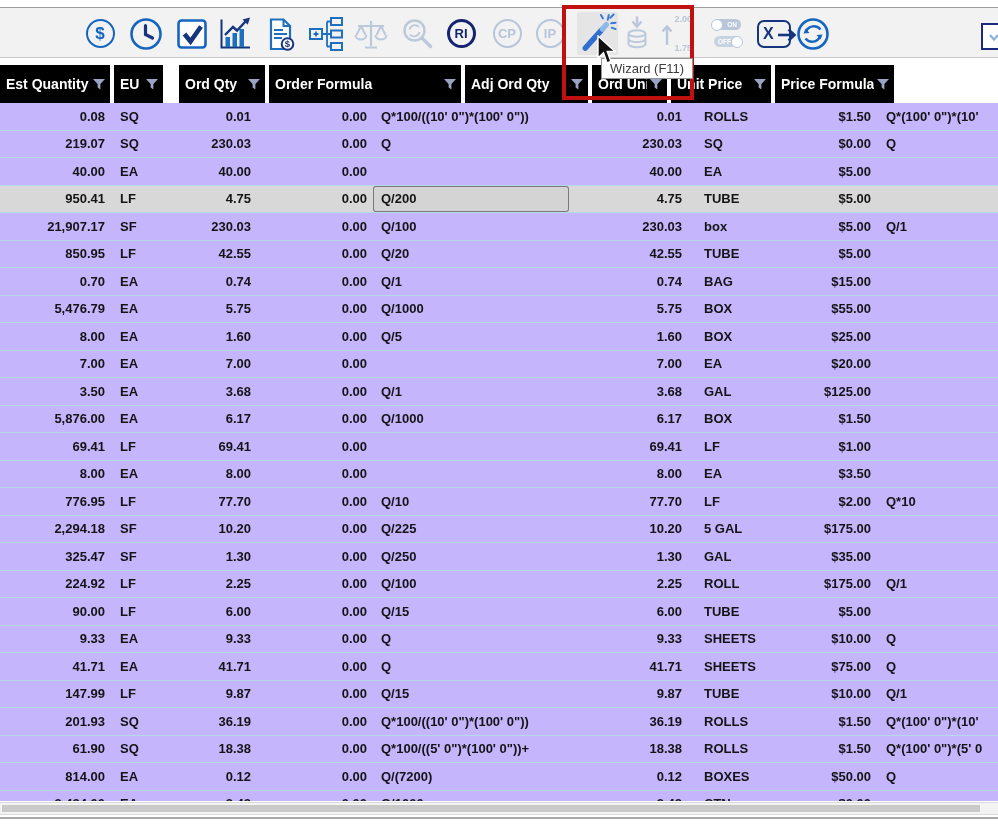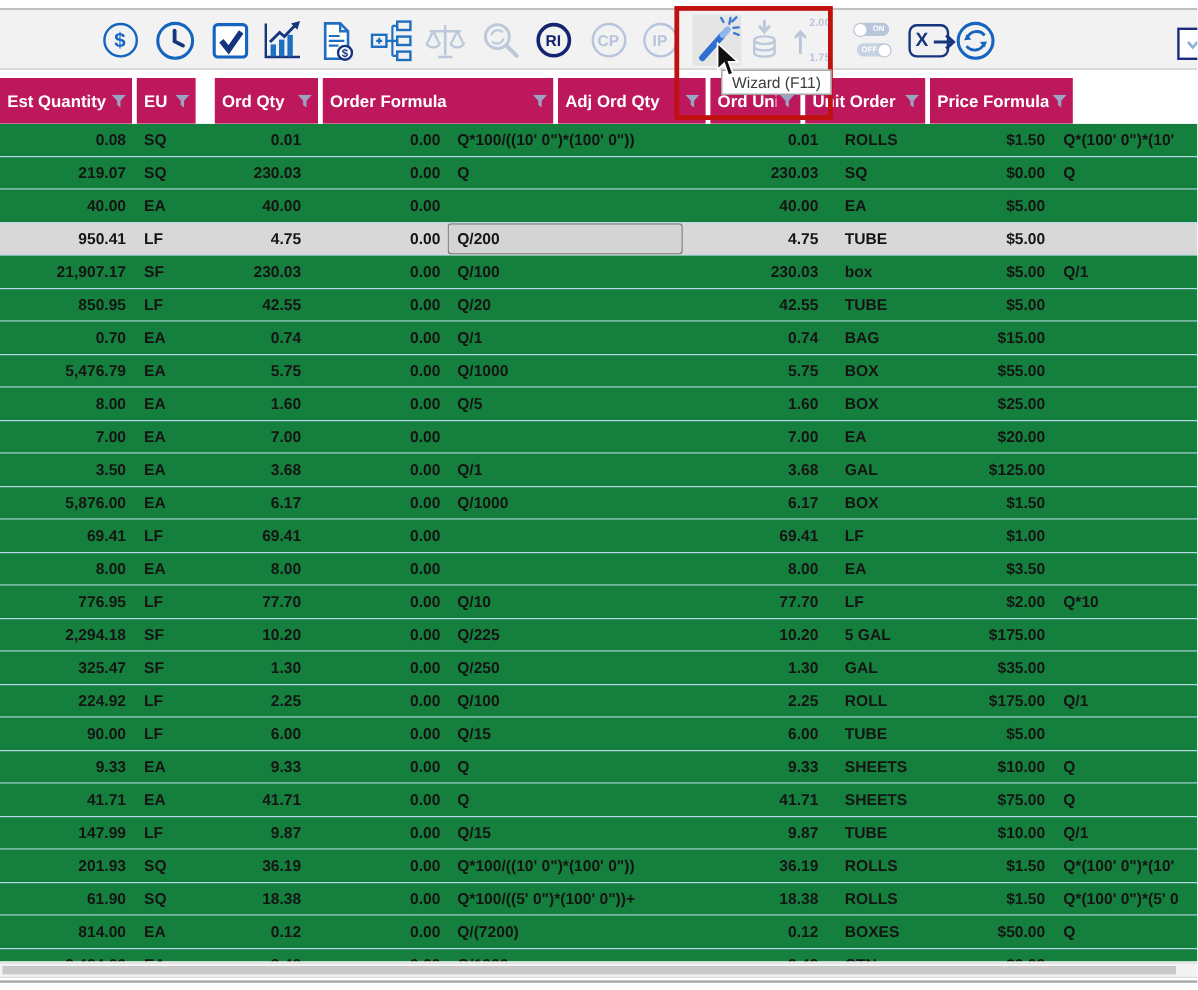--- a/index.html
+++ b/index.html
@@ -34,28 +34,28 @@
 
   
   .item-options{position:absolute;left:845px;top:23px;width:132px;height:27px;background:#fff;
                 border:2px solid #1b2a7e;box-sizing:border-box;display:flex;align-items:center;z-index:10;}
   .item-options .lbl{flex:1;text-align:center;font-weight:bold;font-size:14.5px;color:#15234f;}
   .side-dd{position:absolute;left:981px;top:23px;width:30px;height:27px;background:#fff;
            border:2px solid #1b2a7e;box-sizing:border-box;display:flex;align-items:center;padding-left:4px;z-index:10;}
 
   
   .grid-header{position:absolute;left:0;top:65px;width:998px;height:38px;display:flex;background:#fff;z-index:1;}
-  .hcell{background:#be185d;color:#fff;display:flex;align-items:center;box-sizing:border-box;
+  .hcell{background:#000000;color:#fff;display:flex;align-items:center;box-sizing:border-box;
          padding:0 5px 0 6px;font-size:14px;font-weight:bold;overflow:hidden;}
   .hlabel{flex:1;white-space:nowrap;overflow:hidden;}
   .funnel{flex-shrink:0;margin-left:3px;}
 
   
   .grid-body{position:absolute;left:0;top:103px;width:998px;height:698px;overflow:hidden;background:#fff;}
-  .trow{display:flex;height:27.5px;border-bottom:1px solid #b5d9ea;box-sizing:border-box;background:#15803d;}
+  .trow{display:flex;height:27.5px;border-bottom:1px solid #b5d9ea;box-sizing:border-box;background:#c4b5fd;}
   .trow.selected{background:#d8d8d8;}
   .tcell{box-sizing:border-box;display:flex;align-items:center;white-space:nowrap;overflow:hidden;
          font-size:13px;font-weight:700;color:#141414;padding:0 4px;height:100%;}
   .c-est_qty{padding-right:9px;}
   .c-eu{padding-left:6px;}
   .c-ord_qty{padding-right:6px;}
   .c-ord_qty_add{padding-right:6px;}
   .c-order_formula{padding-left:8px;}
   .c-adj_ord_qty{padding-right:14px;}
   .c-ord_unit{padding-left:8px;text-align:center;}
@@ -268,21 +268,21 @@
           <path d="M0 0 H12 L7.4 5 V10.5 L4.6 8.6 V5 Z" fill="#9aa3c4"></path>
         </svg>
       </div>
       <div class="hcell" style="width: 75px; margin-right: 4px;">
         <span class="hlabel">Ord Unit</span>
         <svg class="funnel" width="12" height="11" viewBox="0 0 12 11">
           <path d="M0 0 H12 L7.4 5 V10.5 L4.6 8.6 V5 Z" fill="#9aa3c4"></path>
         </svg>
       </div>
       <div class="hcell" style="width: 100px; margin-right: 4px;">
-        <span class="hlabel">Unit Order</span>
+        <span class="hlabel">Unit Price</span>
         <svg class="funnel" width="12" height="11" viewBox="0 0 12 11">
           <path d="M0 0 H12 L7.4 5 V10.5 L4.6 8.6 V5 Z" fill="#9aa3c4"></path>
         </svg>
       </div>
       <div class="hcell" style="width: 119px;">
         <span class="hlabel">Price Formula</span>
         <svg class="funnel" width="12" height="11" viewBox="0 0 12 11">
           <path d="M0 0 H12 L7.4 5 V10.5 L4.6 8.6 V5 Z" fill="#9aa3c4"></path>
         </svg>
       </div>

